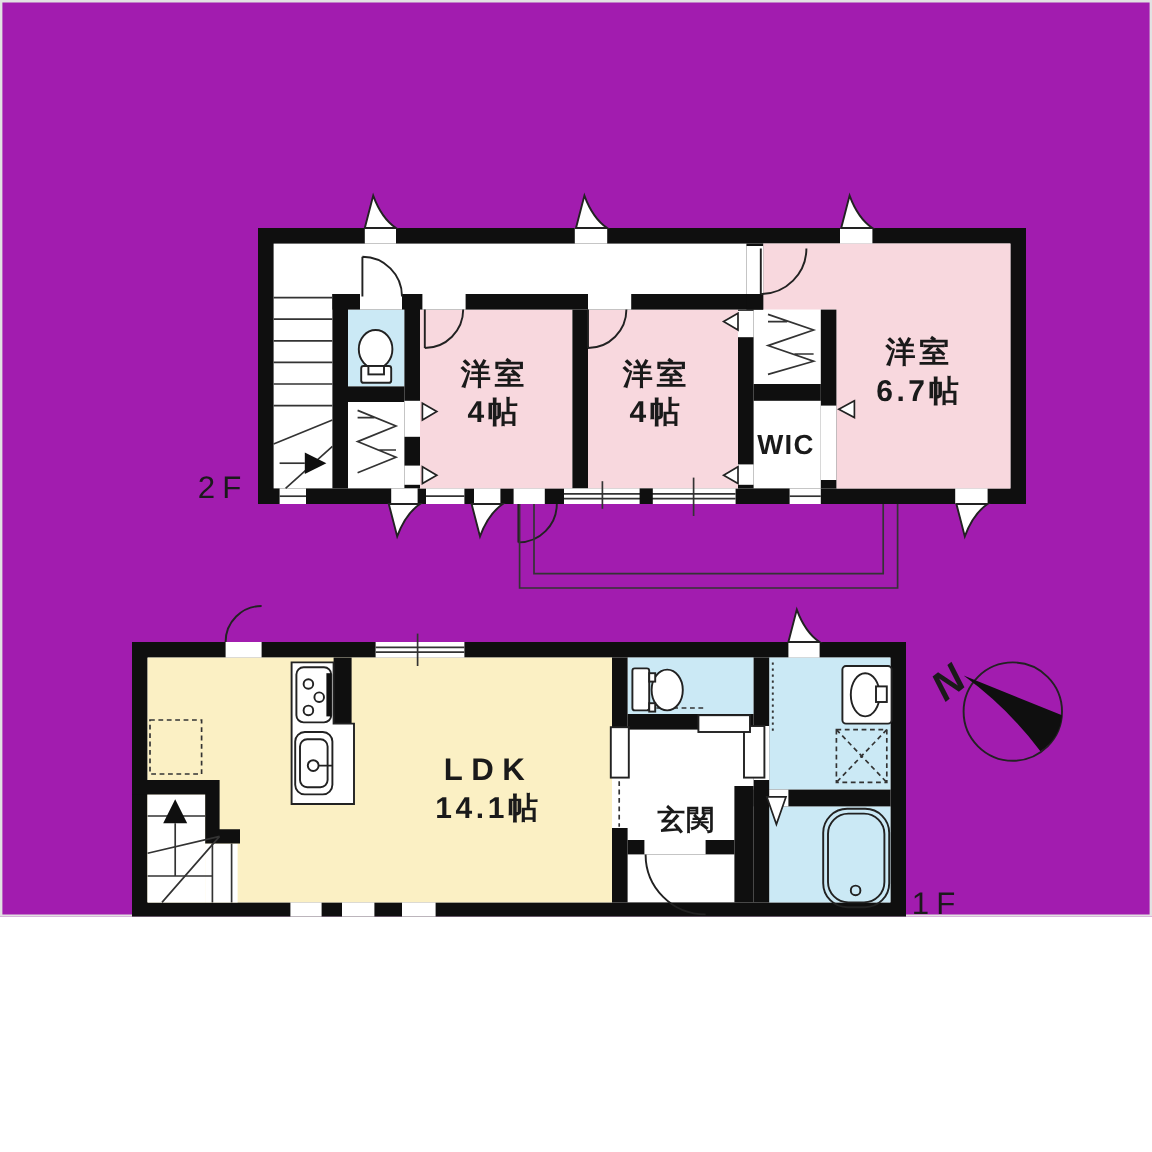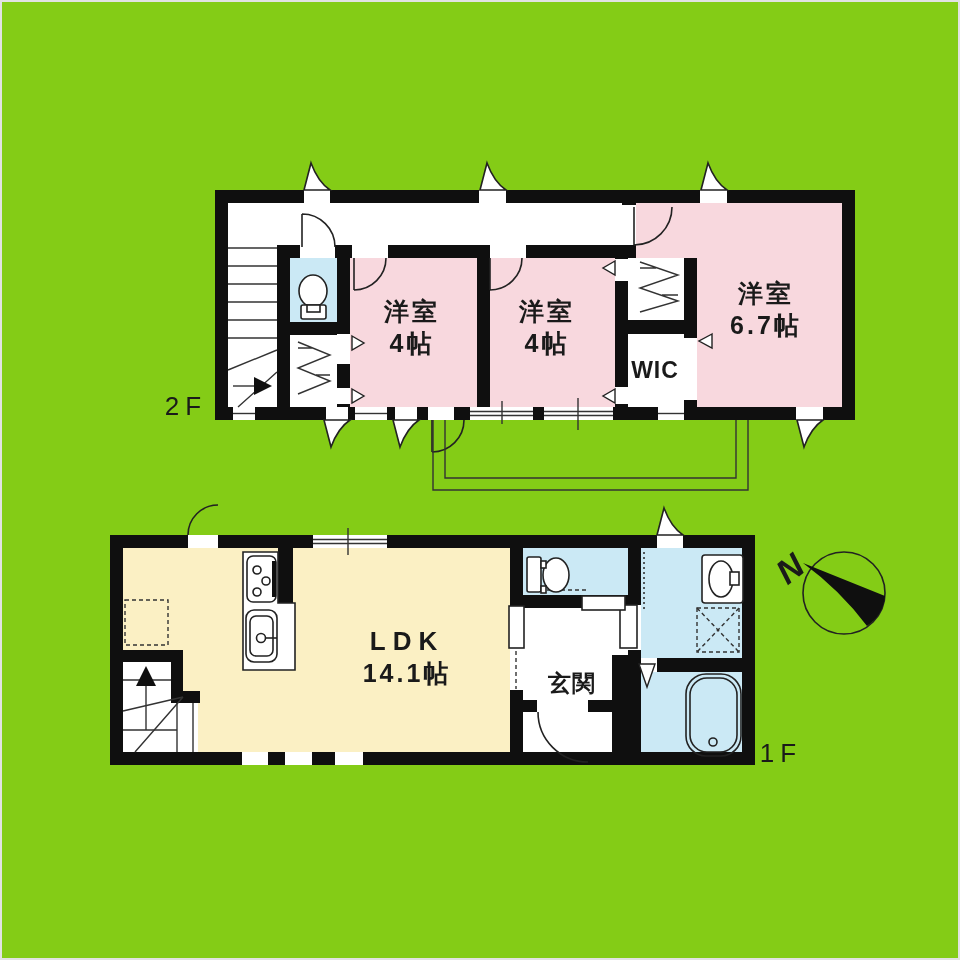--- a/index.html
+++ b/index.html
@@ -1,16 +1,16 @@
 <!DOCTYPE html>
 <html><head>
 <meta charset="utf-8">
 <style>
   html,body{margin:0;padding:0;background:#ffffff;}
-  .stage{position:relative;width:960px;height:960px;background:#84cc16;box-shadow:inset 0 0 0 2px #e2e2e2;overflow:hidden;}
+  .stage{position:relative;width:960px;height:764px;background:#a21caf;box-shadow:inset 0 0 0 2px #e2e2e2;overflow:hidden;}
   svg{display:block;}
   text{font-family:"Liberation Sans","DejaVu Sans",sans-serif;fill:#1a1a1a;font-weight:600;}
   .room-lbl{font-size:25px;letter-spacing:3px;text-anchor:middle;}
   .big-lbl{font-size:26px;letter-spacing:7px;text-anchor:middle;}
   .wic-lbl{font-size:23px;letter-spacing:1px;text-anchor:middle;}
   .flr-lbl{font-size:26px;letter-spacing:6px;text-anchor:middle;font-weight:500;}
   .n-lbl{font-size:34px;font-style:italic;font-weight:bold;text-anchor:middle;}
   .wfill{fill:#ffffff;}
   .s{stroke:#222222;stroke-width:1.6;fill:none;}
   .thin{stroke:#333333;stroke-width:1.4;fill:none;}

